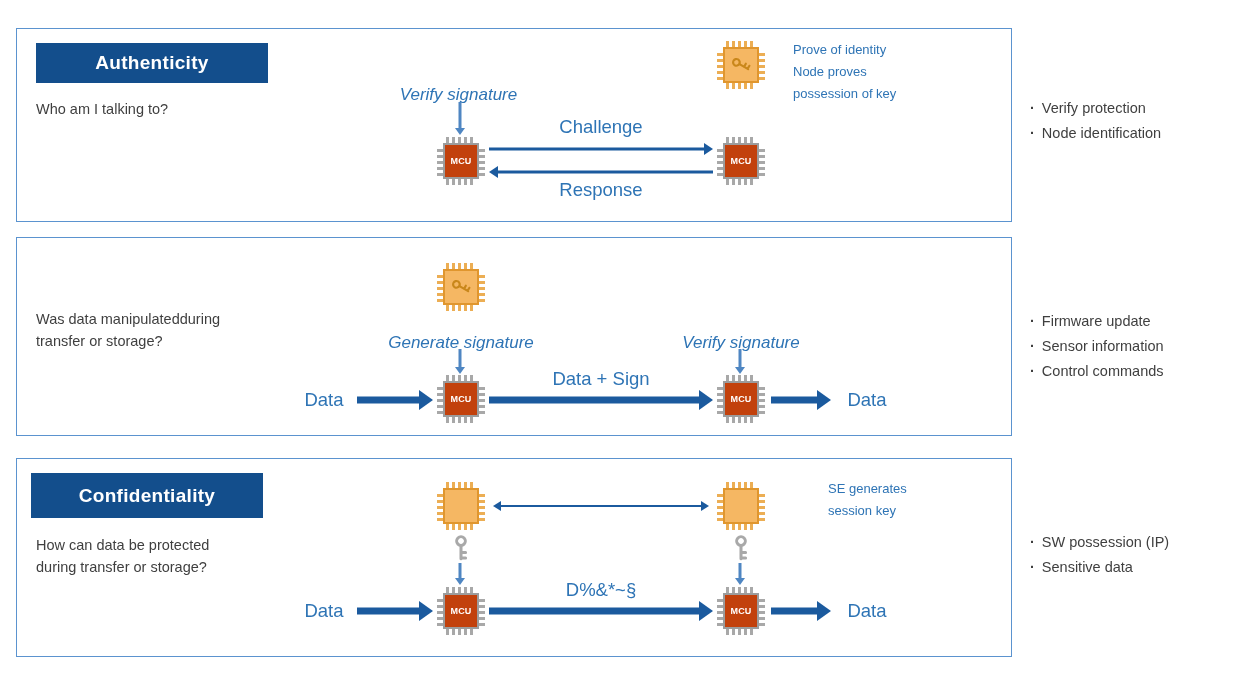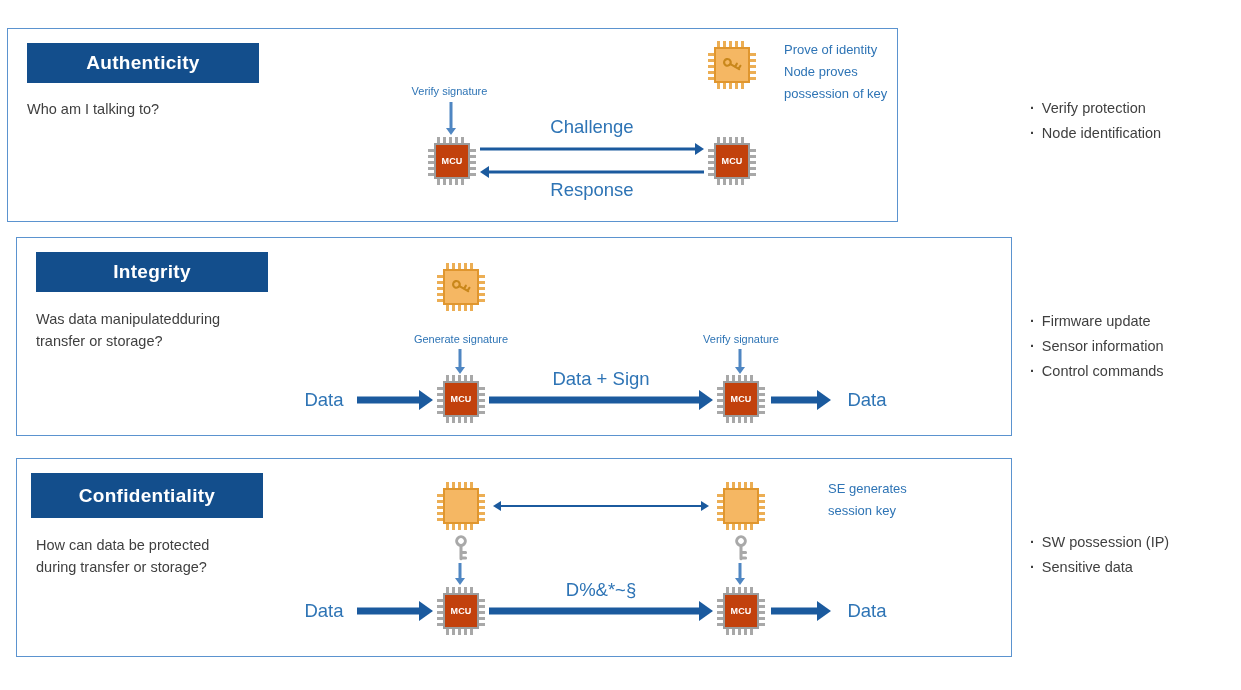--- a/index.html
+++ b/index.html
@@ -9,21 +9,21 @@
 
   .panel { position:absolute; border:1px solid var(--panel-border,#5b93cf); background:#fff; }
 
   .hdr { position:absolute; background:var(--header-bg,#134e8c); color:#fff; font-weight:bold;
          font-size:19px; display:flex; align-items:center; justify-content:center; letter-spacing:.3px; }
 
   .question { position:absolute; color:var(--body-text,#3f3f3f); font-size:14.5px; line-height:22px;
               white-space:pre-line; }
 
   .blab { position:absolute; color:var(--blue-text,#2e74b5); }
-  .small { font-size:11px; }
+  .small { font-size:17px;font-style:italic; }
   .mid   { font-size:13px; line-height:22px; }
   .big   { font-size:18.5px; }
   .ctr   { text-align:center; }
   .pre   { white-space:pre-line; }
 
   .bullets { position:absolute; color:var(--body-text,#3f3f3f); font-size:14.5px; line-height:25px; }
   .bullets div::before { content:"·"; font-weight:bold; margin-right:7px; }
 
   
   .chip { position:absolute; width:48px; height:48px; --pin:#a8a8a8; }
@@ -75,21 +75,21 @@
   .varrow .bar { position:absolute; left:50%; transform:translateX(-50%); top:0; bottom:6px;
       width:3px; background:#4f86c2; }
   .varrow .head { position:absolute; bottom:0; left:50%; transform:translateX(-50%); width:0; height:0;
       border-top:7px solid #4f86c2; border-left:5px solid transparent; border-right:5px solid transparent; }
 </style>
 </head>
 <body>
 
 <div class="stage">
 
-  <div class="panel" style="left:7px; top:28px; width:891px; height:194px;">
+  <div class="panel" style="left:16px; top:28px; width:996px; height:194px;">
 
     <div class="hdr" style="left:19px; top:14px; width:232px; height:40px;">Authenticity</div>
 
     <div class="question" style="left:19px; top:69px;">Who am I talking to?</div>
 
     <div class="blab small ctr" style="left:369px; top:56px; width:145px;">Verify signature</div>
 
     <div class="varrow" style="left:437px; top:73px; height:33px;">
         <i class="bar"></i>
         <i class="head"></i>
@@ -145,21 +145,20 @@
     <div class="blab big ctr" style="left:504px; top:150px; width:160px;">Response</div>
   </div>
 
   <div class="bullets" style="left:1030px; top:96px;">
     <div>Verify protection</div>
     <div>Node identification</div>
   </div>
 
   <div class="panel" style="left:16px; top:237px; width:996px; height:199px;">
 
-    <div class="hdr" style="left:19px; top:14px; width:232px; height:40px;">Integrity</div>
 
     <div class="question" style="left:19px; top:70px;">Was data manipulatedduring
 transfer or storage?</div>
 
     <div class="chip se" style="left:420px; top:25px;">
       <i class="pins top"></i>
         <i class="pins bottom"></i>
         <i class="pins left"></i>
         <i class="pins right"></i>
       <div class="body">

